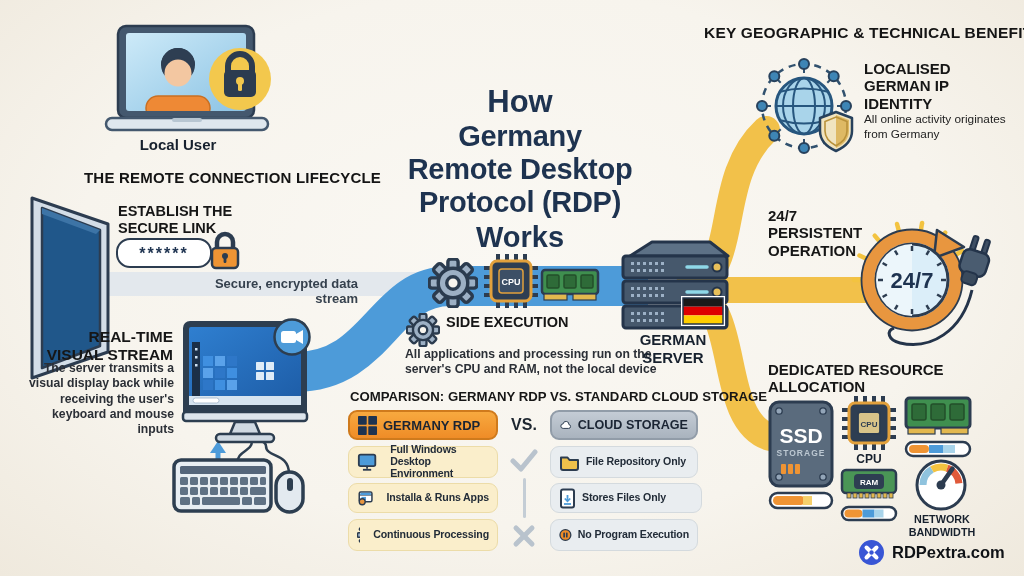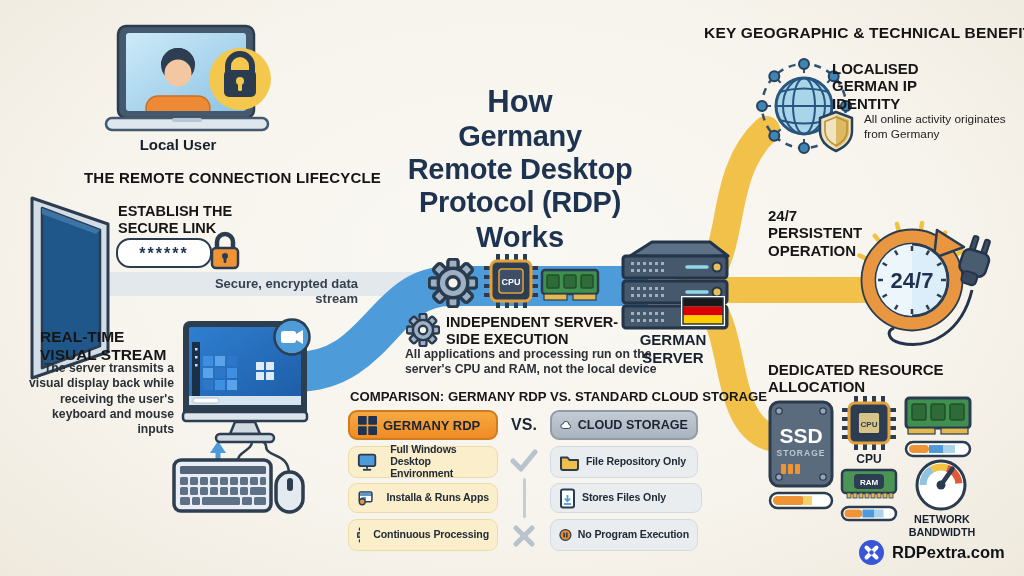--- a/index.html
+++ b/index.html
@@ -127,21 +127,21 @@
     <span style="display:block;margin-top:5px;font-weight:800;font-size:16px;letter-spacing:2px;color:#1e3350">******</span>
   </div>
   <svg class="abs" style="left:209px;top:229px" width="32" height="42" viewBox="0 0 32 42">
     <path d="M8 20 v-7 a8 8 0 0 1 16 0 v7" fill="none" stroke="#2c3c50" stroke-width="4.5"></path>
     <rect x="3" y="19" width="26" height="20" rx="4" fill="#ef9434" stroke="#2c3c50" stroke-width="2.5"></rect>
     <circle cx="16" cy="27" r="3" fill="#2c3c50"></circle>
     <rect x="14.6" y="27" width="2.8" height="7" rx="1.2" fill="#2c3c50"></rect>
   </svg>
   <div class="abs" style="left:190px;top:276px;width:168px;text-align:right;font-weight:700;font-size:13px;color:#35414e">Secure, encrypted data stream</div>
 
-  <div class="abs h2" style="left:40px;top:328px;width:133px;text-align:left;font-size:15.5px">
+  <div class="abs h2" style="left:40px;top:328px;width:133px;text-align:right;font-size:15.5px">
     <div>REAL-TIME</div>
     <div>VISUAL STREAM</div>
   </div>
   <div class="abs desc" style="left:27px;top:361px;width:147px;text-align:right">The server transmits a visual display back while receiving the user's keyboard and mouse inputs</div>
 
   <svg class="abs" style="left:180px;top:318px" width="132" height="126" viewBox="0 0 132 126">
     <defs>
         <linearGradient id="deskgrad" x1="0" y1="0" x2="1" y2="1">
       <stop offset="0" stop-color="#2f7fd0"></stop>
           <stop offset="1" stop-color="#1d5ca6"></stop>
@@ -261,21 +261,20 @@
     <rect x="24" y="7" width="12" height="13" rx="1.5" fill="#2e6b38" stroke="#234f2a" stroke-width="1.5"></rect>
     <rect x="41" y="7" width="12" height="13" rx="1.5" fill="#2e6b38" stroke="#234f2a" stroke-width="1.5"></rect>
     <rect x="4" y="26" width="23" height="6" fill="#e3b84e" stroke="#2c3c50" stroke-width="1.2"></rect>
     <rect x="33" y="26" width="23" height="6" fill="#e3b84e" stroke="#2c3c50" stroke-width="1.2"></rect>
   </svg>
 
   <svg class="abs" style="left:406px;top:313px" width="34" height="34">
       <use href="#gear" width="34" height="34"></use>
     </svg>
   <div class="abs h2" style="left:446px;top:314px;width:220px">
-    <div>INDEPENDENT SERVER-</div>
     <div>SIDE EXECUTION</div>
   </div>
   <div class="abs desc" style="left:405px;top:347px;width:268px">All applications and processing run on the server's CPU and RAM, not the local device</div>
 
   <svg class="abs" style="left:615px;top:240px" width="125" height="95" viewBox="0 0 125 95">
     <polygon points="15,16 37,2 95,2 113,16" fill="#5d7186" stroke="#24344a" stroke-width="3" stroke-linejoin="round"></polygon>
     <g>
       <rect x="8" y="16" width="104" height="22" rx="3" fill="#46586c" stroke="#24344a" stroke-width="3"></rect>
       <rect x="8" y="41" width="104" height="22" rx="3" fill="#46586c" stroke="#24344a" stroke-width="3"></rect>
       <rect x="8" y="66" width="104" height="22" rx="3" fill="#46586c" stroke="#24344a" stroke-width="3"></rect>
@@ -376,21 +375,21 @@
       <line x1="26" y1="54" x2="82" y2="54"></line>
       <path d="M29 40 Q54 33 79 40"></path>
         <path d="M29 68 Q54 75 79 68"></path>
     </g>
     <g transform="translate(70,60)">
       <path d="M16 0 L32 6 V19 C32 29 25 35 16 39 C7 35 0 29 0 19 V6 Z" fill="#f0e4c0" stroke="#27415c" stroke-width="2.5" stroke-linejoin="round"></path>
       <path d="M16 3 L29 8 V19 C29 27 23.5 32.5 16 36 Z" fill="#d8ab46" opacity="0.75"></path>
       <path d="M16 5 L27 9.5 V19 C27 26 22 30.5 16 33.7 C10 30.5 5 26 5 19 V9.5 Z" fill="none" stroke="#b8913a" stroke-width="1.6"></path>
     </g>
   </svg>
-  <div class="abs h2" style="left:832px;top:60px;font-size:15px">
+  <div class="abs h2" style="left:864px;top:60px;font-size:15px">
     <div>LOCALISED</div>
     <div>GERMAN IP</div>
     <div>IDENTITY</div>
   </div>
   <div class="abs" style="left:864px;top:112px;width:152px;font-weight:500;font-size:11.8px;line-height:1.25;color:#222">All online activity originates from Germany</div>
 
   <div class="abs h2" style="left:768px;top:207px;font-size:15px">
     <div>24/7</div>
     <div>PERSISTENT</div>
     <div>OPERATION</div>

